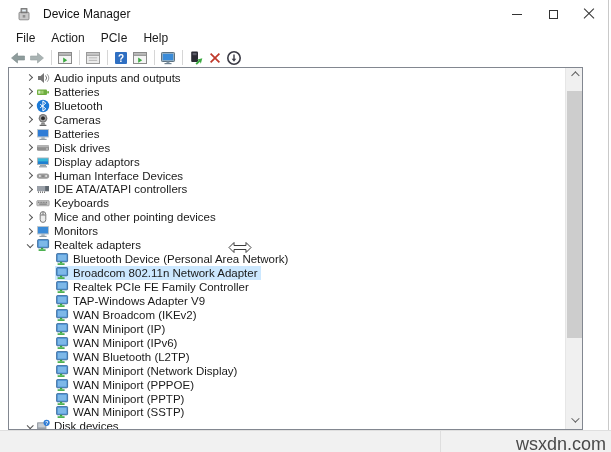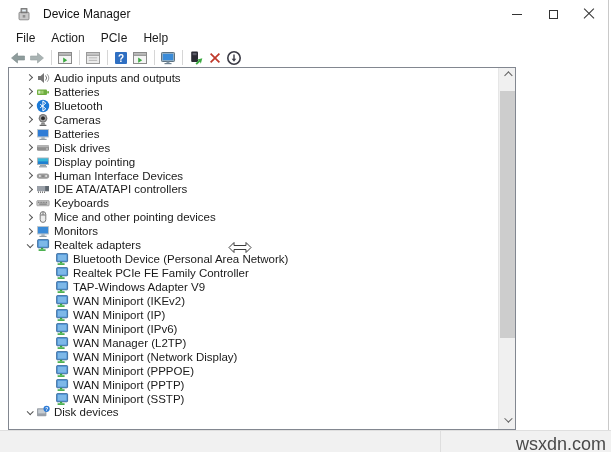--- a/index.html
+++ b/index.html
@@ -24,21 +24,21 @@
   .menubar{position:absolute;top:28px;left:0;width:611px;height:20px;display:flex;align-items:flex-end;padding-left:8px;background:#fff}
   .menu-item{font-size:12px;color:#1a1a1a;padding:2px 8px 3px 8px}
 
   
   .toolbar{position:absolute;top:48px;left:0;width:611px;height:19px;display:flex;align-items:center;padding-left:9px}
   .tb-btn{width:18px;height:18px;display:flex;align-items:center;justify-content:center;margin-right:1px}
   .tb-btn svg{width:16px;height:16px;display:block}
   .tb-sep{width:1px;height:15px;background:#d6d6d6;margin:0 4px}
 
   
-  .treepanel{position:absolute;left:8px;top:67px;width:508px;height:363px;border:1px solid #828790;background:#fff;overflow:hidden}
+  .treepanel{position:absolute;left:8px;top:67px;width:575px;height:363px;border:1px solid #828790;background:#fff;overflow:hidden}
   .tree{padding-top:3px}
   .trow{display:flex;align-items:center;height:13.95px;font-size:11.5px;color:#1a1a1a;white-space:nowrap}
   .chevbox{width:14px;margin-left:13px;display:flex;justify-content:center;align-items:center;flex:none}
   .trow.child{padding-left:46px}
   .chev{width:5px;height:5px;border-right:1.4px solid #565656;border-bottom:1.4px solid #565656;display:inline-block}
   .chev.collapsed{transform:rotate(-45deg)}
   .chev.expanded{transform:rotate(45deg) translateY(-1px)}
   .selwrap{display:flex;align-items:center;padding-right:3px}
   .trow.selected .selwrap{background:#cce8ff}
   .ticon{width:14px;height:14px;margin-right:4px;flex:none}
@@ -292,21 +292,21 @@
         <span class="selwrap">
           <span class="ticon">
             <svg viewBox="0 0 14 14">
               <rect x="1" y="2.4" width="12" height="7.6" rx="0.6" fill="#a9b4bc"></rect>
               <rect x="2" y="3.4" width="10" height="5.6" fill="#35b6d9"></rect>
               <rect x="2" y="6.4" width="10" height="2.6" fill="#1f7fd0"></rect>
               <rect x="4" y="10" width="6" height="1.2" fill="#97a4ad"></rect>
               <rect x="3" y="11.2" width="8" height="1.2" fill="#8f9ca6"></rect>
             </svg>
           </span>
-          <span class="tlabel">Display pointing</span>
+          <span class="tlabel">Display adaptors</span>
         </span>
       </div>
       <div class="trow">
         <span class="chevbox">
           <span class="chev collapsed"></span>
         </span>
         <span class="selwrap">
           <span class="ticon">
             <svg viewBox="0 0 14 14">
               <rect x="0.8" y="4.4" width="12.4" height="5.4" rx="2.7" fill="#9b9b9b"></rect>
@@ -411,20 +411,33 @@
             <svg viewBox="0 0 14 14">
               <rect x="1.6" y="1.6" width="11" height="8.2" rx="0.8" fill="#4f94d8" stroke="#2d5d8e" stroke-width="0.8"></rect>
               <rect x="2.8" y="2.8" width="8.6" height="5.8" fill="#7db8e8"></rect>
               <rect x="5" y="9.8" width="2.2" height="1.5" fill="#3aa93f"></rect>
               <rect x="2.6" y="11.3" width="7" height="1.6" fill="#3aa93f"></rect>
             </svg>
           </span>
           <span class="tlabel">Bluetooth Device (Personal Area Network)</span>
         </span>
       </div>
+      <div class="trow child selected">
+        <span class="selwrap">
+          <span class="ticon">
+            <svg viewBox="0 0 14 14">
+              <rect x="1.6" y="1.6" width="11" height="8.2" rx="0.8" fill="#4f94d8" stroke="#2d5d8e" stroke-width="0.8"></rect>
+              <rect x="2.8" y="2.8" width="8.6" height="5.8" fill="#7db8e8"></rect>
+              <rect x="5" y="9.8" width="2.2" height="1.5" fill="#3aa93f"></rect>
+              <rect x="2.6" y="11.3" width="7" height="1.6" fill="#3aa93f"></rect>
+            </svg>
+          </span>
+          <span class="tlabel">Broadcom 802.11n Network Adapter</span>
+        </span>
+      </div>
       <div class="trow child">
         <span class="selwrap">
           <span class="ticon">
             <svg viewBox="0 0 14 14">
               <rect x="1.6" y="1.6" width="11" height="8.2" rx="0.8" fill="#4f94d8" stroke="#2d5d8e" stroke-width="0.8"></rect>
               <rect x="2.8" y="2.8" width="8.6" height="5.8" fill="#7db8e8"></rect>
               <rect x="5" y="9.8" width="2.2" height="1.5" fill="#3aa93f"></rect>
               <rect x="2.6" y="11.3" width="7" height="1.6" fill="#3aa93f"></rect>
             </svg>
           </span>
@@ -447,21 +460,21 @@
       <div class="trow child">
         <span class="selwrap">
           <span class="ticon">
             <svg viewBox="0 0 14 14">
               <rect x="1.6" y="1.6" width="11" height="8.2" rx="0.8" fill="#4f94d8" stroke="#2d5d8e" stroke-width="0.8"></rect>
               <rect x="2.8" y="2.8" width="8.6" height="5.8" fill="#7db8e8"></rect>
               <rect x="5" y="9.8" width="2.2" height="1.5" fill="#3aa93f"></rect>
               <rect x="2.6" y="11.3" width="7" height="1.6" fill="#3aa93f"></rect>
             </svg>
           </span>
-          <span class="tlabel">WAN Miniport (IKEv2)</span>
+          <span class="tlabel">WAN Broadcom (IKEv2)</span>
         </span>
       </div>
       <div class="trow child">
         <span class="selwrap">
           <span class="ticon">
             <svg viewBox="0 0 14 14">
               <rect x="1.6" y="1.6" width="11" height="8.2" rx="0.8" fill="#4f94d8" stroke="#2d5d8e" stroke-width="0.8"></rect>
               <rect x="2.8" y="2.8" width="8.6" height="5.8" fill="#7db8e8"></rect>
               <rect x="5" y="9.8" width="2.2" height="1.5" fill="#3aa93f"></rect>
               <rect x="2.6" y="11.3" width="7" height="1.6" fill="#3aa93f"></rect>
@@ -486,21 +499,21 @@
       <div class="trow child">
         <span class="selwrap">
           <span class="ticon">
             <svg viewBox="0 0 14 14">
               <rect x="1.6" y="1.6" width="11" height="8.2" rx="0.8" fill="#4f94d8" stroke="#2d5d8e" stroke-width="0.8"></rect>
               <rect x="2.8" y="2.8" width="8.6" height="5.8" fill="#7db8e8"></rect>
               <rect x="5" y="9.8" width="2.2" height="1.5" fill="#3aa93f"></rect>
               <rect x="2.6" y="11.3" width="7" height="1.6" fill="#3aa93f"></rect>
             </svg>
           </span>
-          <span class="tlabel">WAN Manager (L2TP)</span>
+          <span class="tlabel">WAN Bluetooth (L2TP)</span>
         </span>
       </div>
       <div class="trow child">
         <span class="selwrap">
           <span class="ticon">
             <svg viewBox="0 0 14 14">
               <rect x="1.6" y="1.6" width="11" height="8.2" rx="0.8" fill="#4f94d8" stroke="#2d5d8e" stroke-width="0.8"></rect>
               <rect x="2.8" y="2.8" width="8.6" height="5.8" fill="#7db8e8"></rect>
               <rect x="5" y="9.8" width="2.2" height="1.5" fill="#3aa93f"></rect>
               <rect x="2.6" y="11.3" width="7" height="1.6" fill="#3aa93f"></rect>

